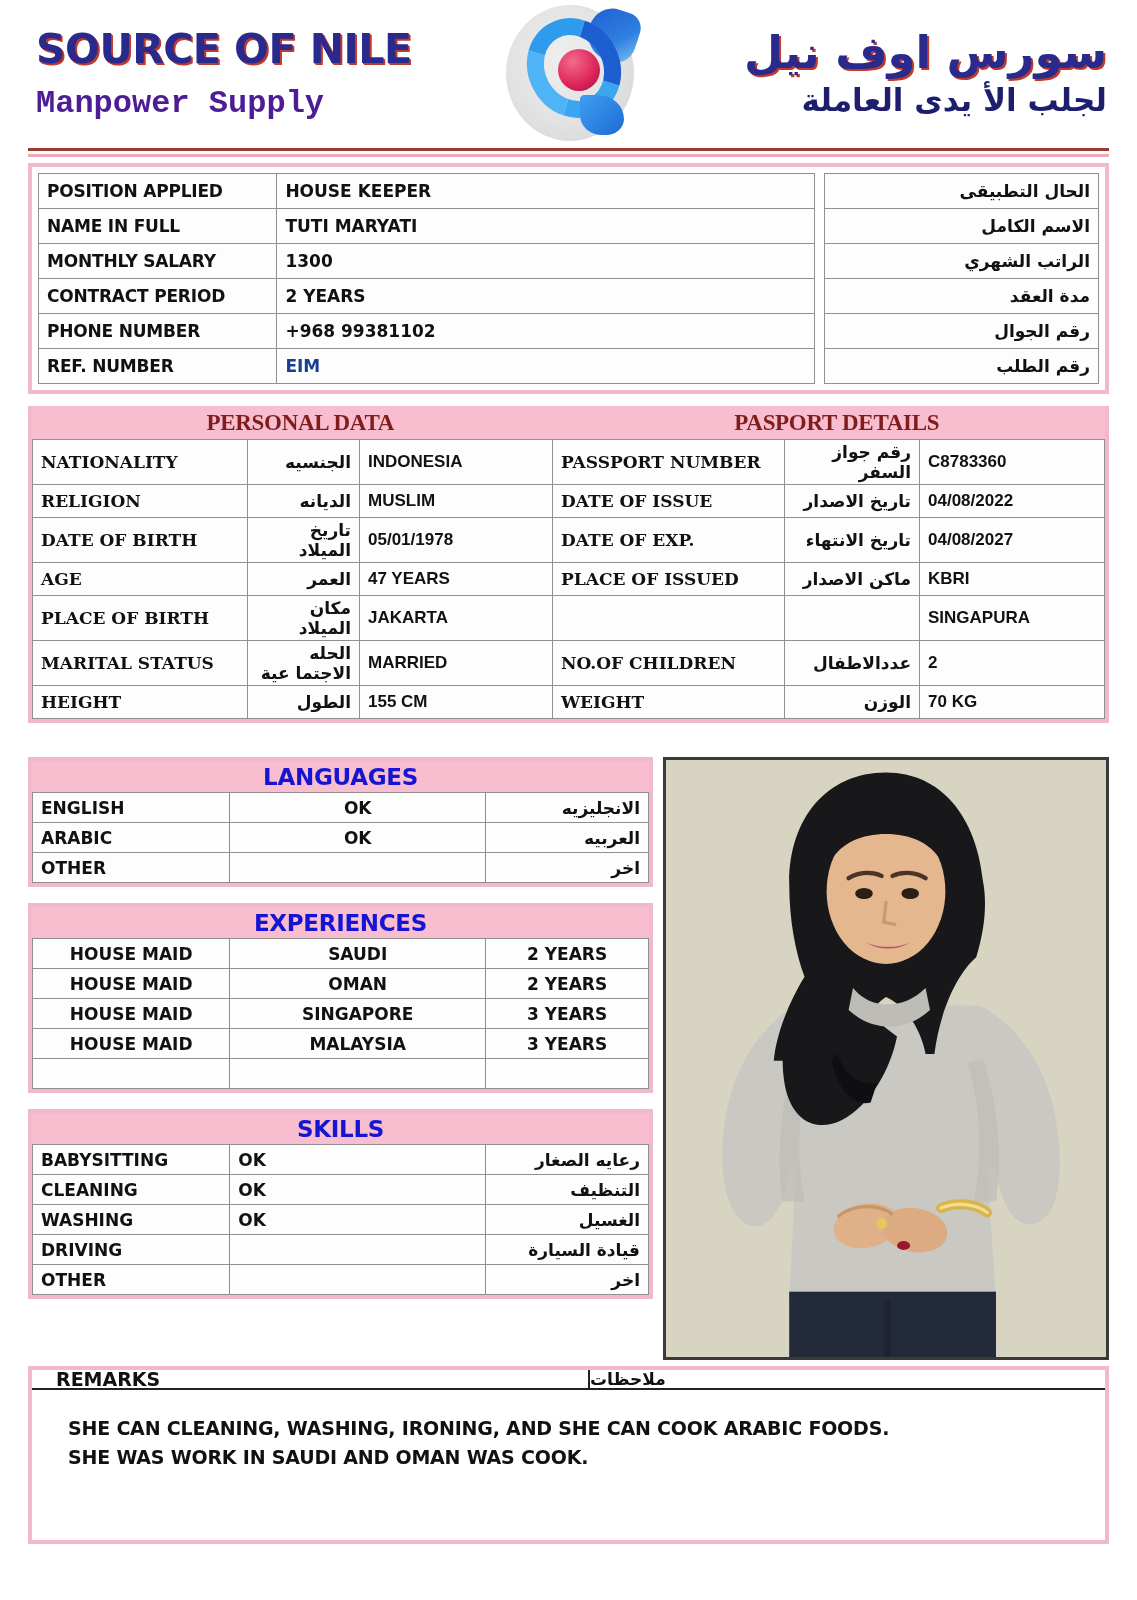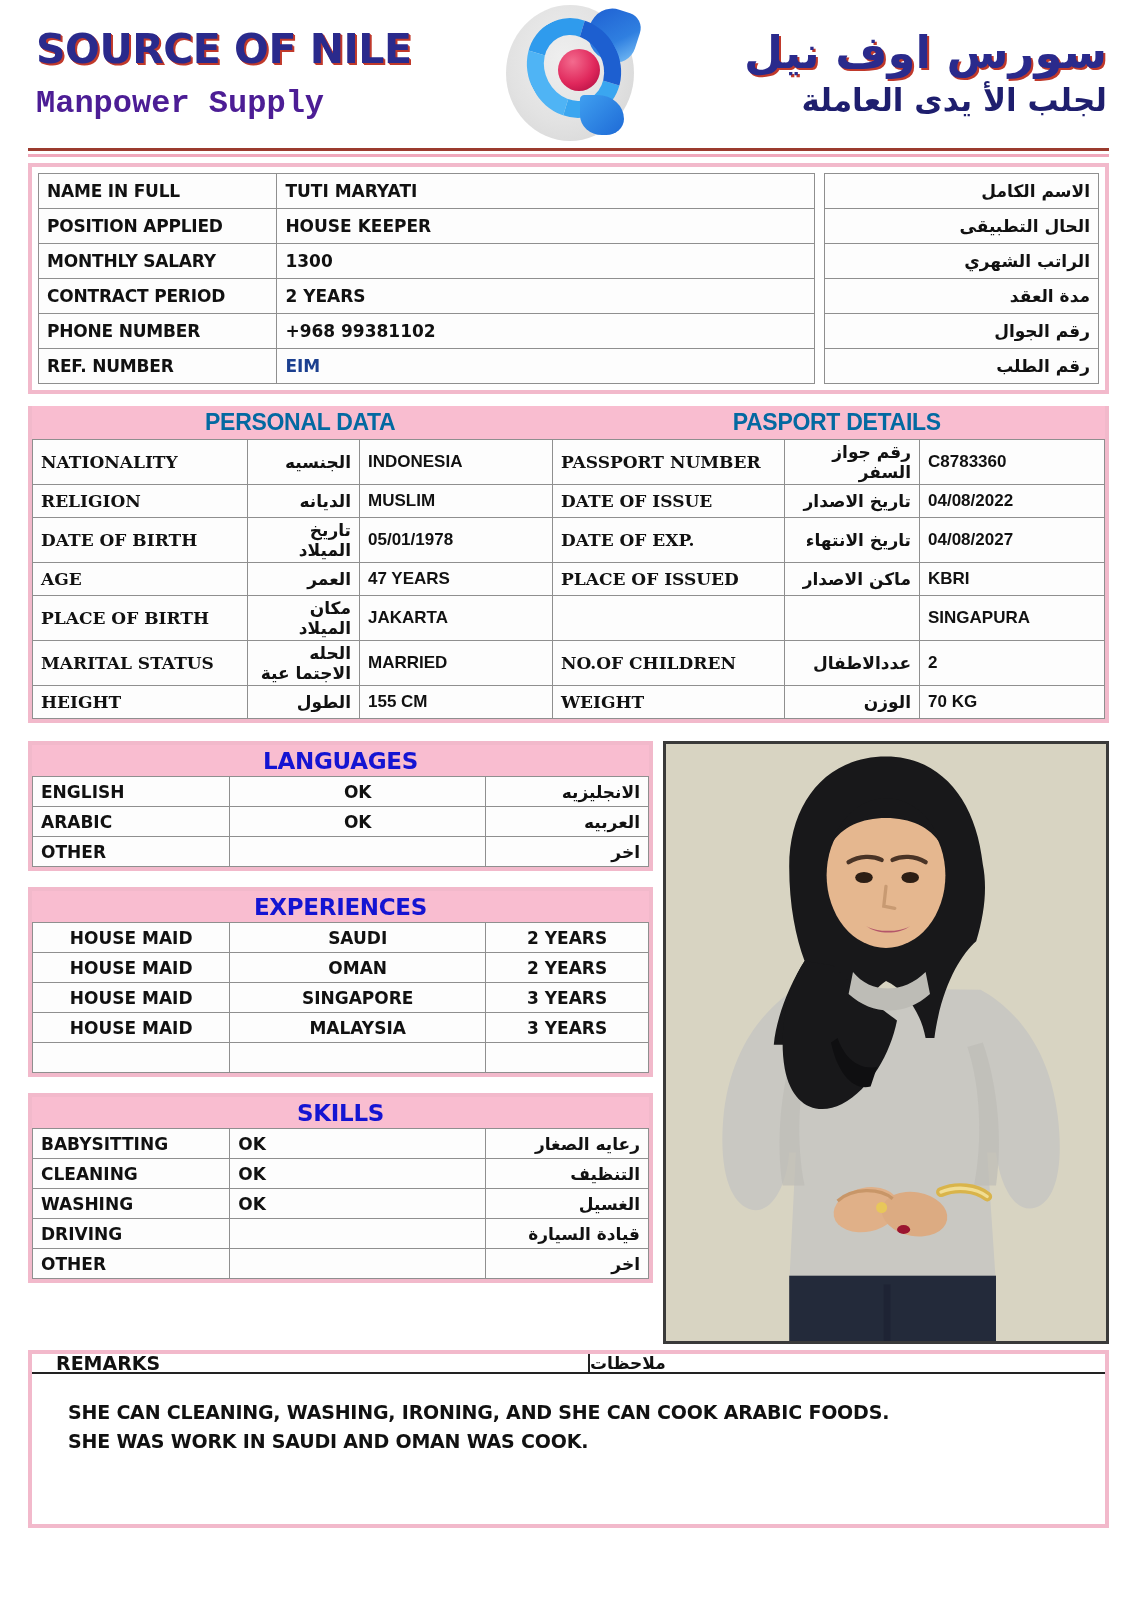--- a/index.html
+++ b/index.html
@@ -183,24 +183,24 @@
   }
   .pd-head {
     display: flex;
     background: #f9bdd0;
     height: 33px;
     align-items: center;
   }
   .pd-head > div {
     flex: 1 1 50%;
     text-align: center;
-    font-family: Liberation Sans, sans-serif;
+    font-family: Liberation Serif, serif;
     font-weight: bold;
     font-size: 23px;
-    color: #0369a1;
+    color: #7f1d1d;
     letter-spacing: -0.3px;
   }
   .pd-table td { height: 33px; }
   .pd-lbl {
     font-family: "DejaVu Serif", serif;
     font-weight: bold;
     font-size: 18px;
     color: #111;
   }
   .pd-ar {
@@ -214,21 +214,21 @@
   .pd-val {
     font-family: Liberation Sans, sans-serif;
     font-weight: bold;
     font-size: 19px;
     color: #111;
   }
 
   
   .lower {
     position: relative;
-    margin-top: 18px;
+    margin-top: 34px;
     display: flex;
     padding: 0 28px;
     gap: 10px;
   }
   .lower-left { width: 625px; flex: 0 0 625px; }
   .lower-right { flex: 1 1 auto; }
 
   .sect {
     border-left: 4px solid #f2b9cb;
     border-right: 4px solid #f2b9cb;
@@ -351,30 +351,30 @@
   <div class="pinkframe top-table-wrap">
     <table class="grid top-table">
       <colgroup>
         <col style="width:233px">
           <col style="width:525px">
           <col style="width:10px">
           <col style="width:268px">
       </colgroup>
       <tbody>
         <tr>
+          <td class="lbl-en">POSITION APPLIED</td>
+          <td class="val-en">HOUSE KEEPER</td>
+          <td class="spacer-cell"></td>
+          <td class="lbl-ar">الحال التطبيقى</td>
+        </tr>
+        <tr>
           <td class="lbl-en">NAME IN FULL</td>
           <td class="val-en">TUTI MARYATI</td>
           <td class="spacer-cell"></td>
           <td class="lbl-ar">الاسم الكامل</td>
-        </tr>
-        <tr>
-          <td class="lbl-en">POSITION APPLIED</td>
-          <td class="val-en">HOUSE KEEPER</td>
-          <td class="spacer-cell"></td>
-          <td class="lbl-ar">الحال التطبيقى</td>
         </tr>
         <tr>
           <td class="lbl-en">MONTHLY SALARY</td>
           <td class="val-en">1300</td>
           <td class="spacer-cell"></td>
           <td class="lbl-ar">الراتب الشهري</td>
         </tr>
         <tr>
           <td class="lbl-en">CONTRACT PERIOD</td>
           <td class="val-en">2 YEARS</td>

